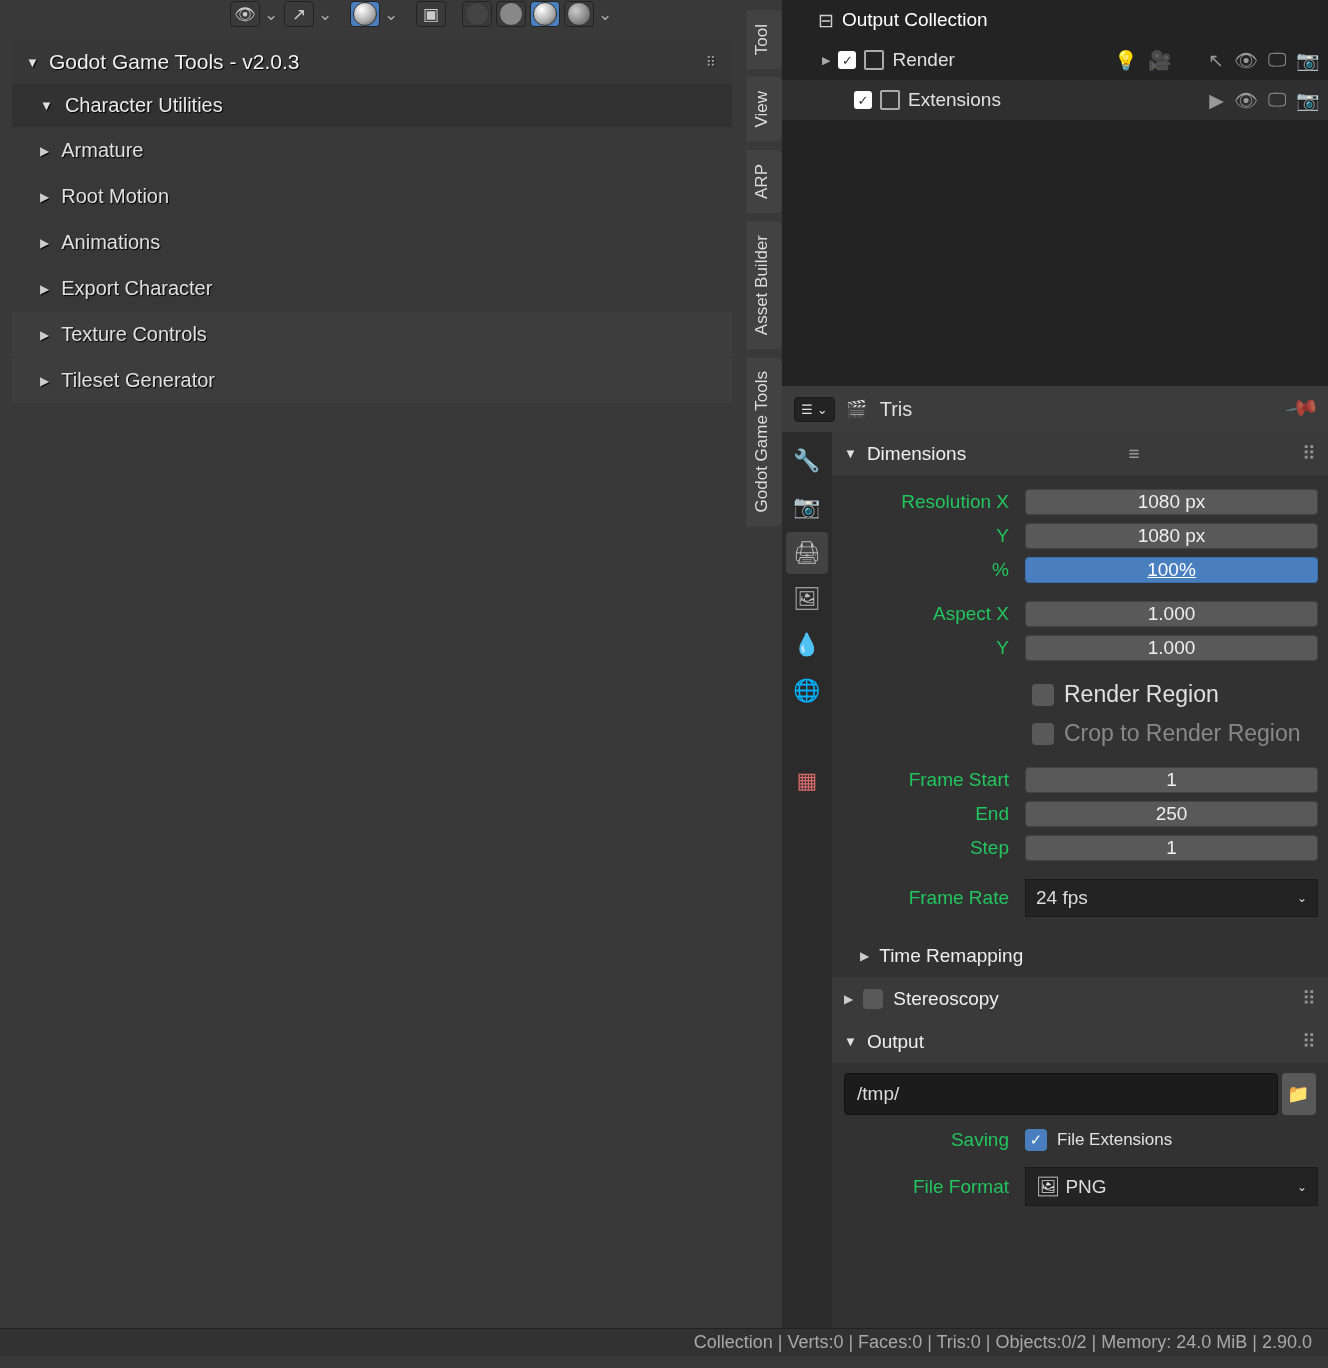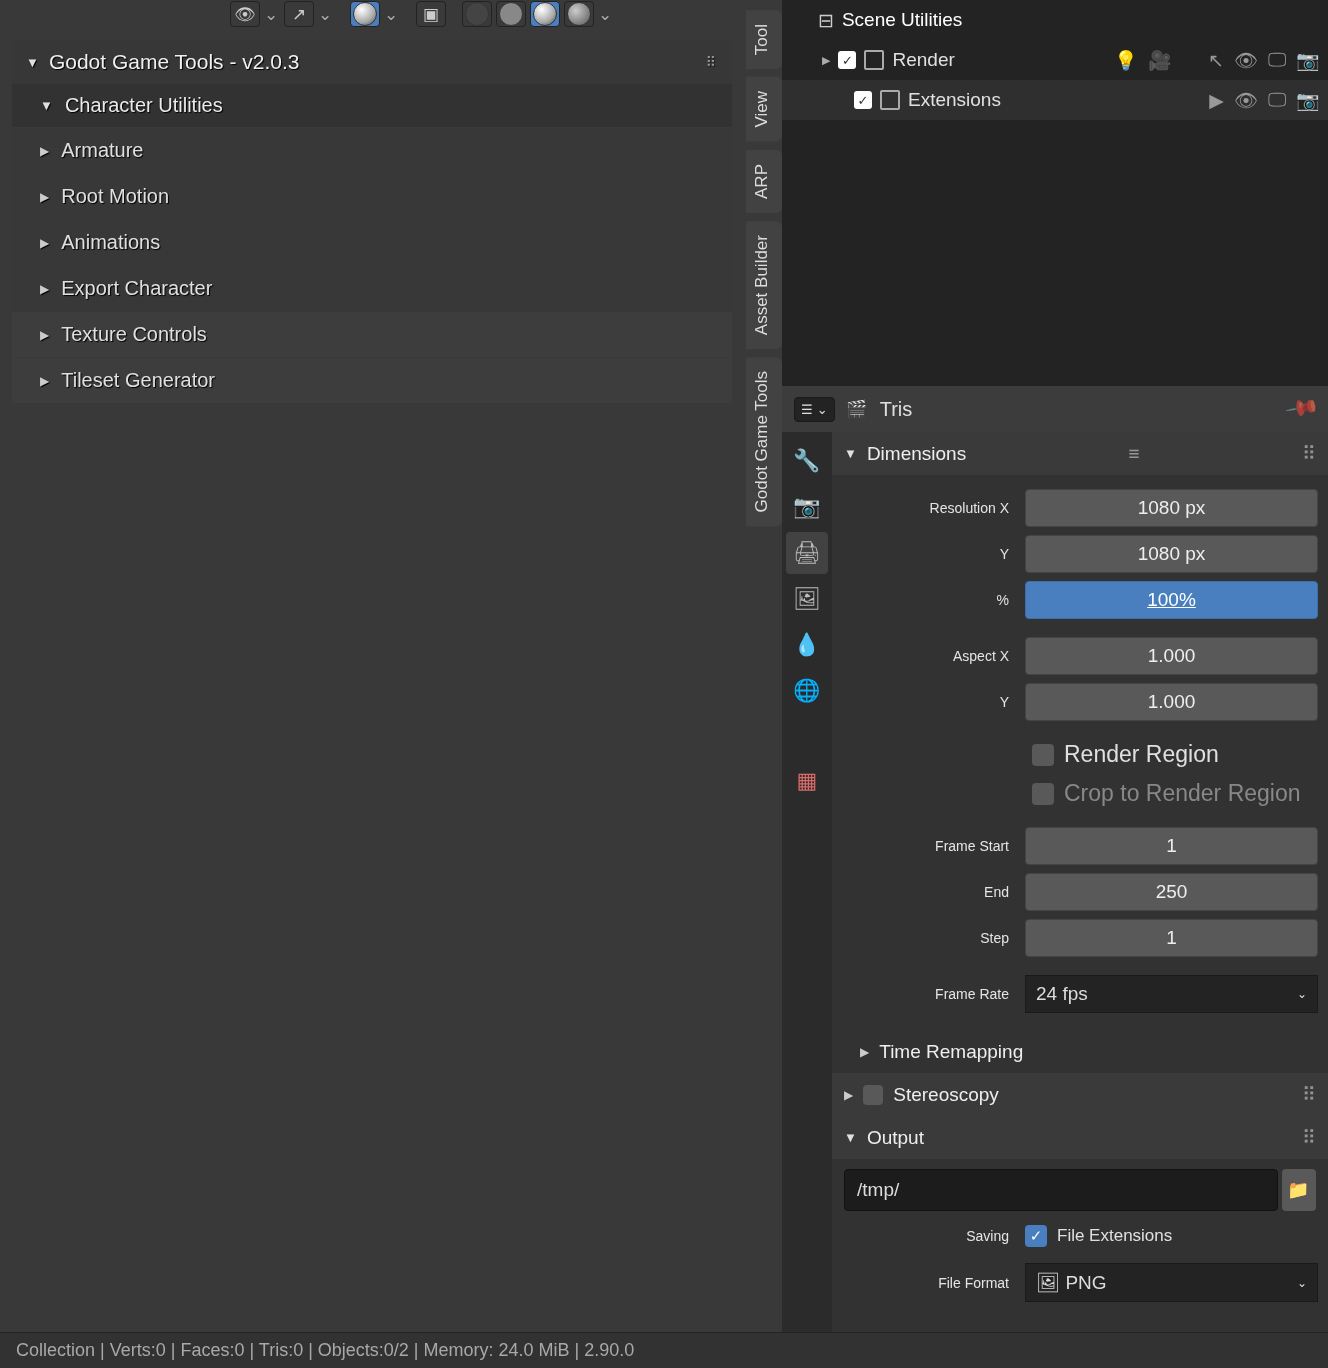--- a/index.html
+++ b/index.html
@@ -62,36 +62,36 @@
 .ptab { width: 42px; height: 42px; margin: 0 auto; display: flex; align-items: center; justify-content: center; color: #bbb; font-size: 22px; border-radius: 4px; }
 .ptab.active { background: #424242; }
 .ptab.red { color: #d96b6b; }
 .ptab.check { color: #d96b6b; }
 .props-content { flex: 1; overflow-y: auto; }
 
 .subpanel-hdr { background: #3a3a3a; padding: 10px 12px; display: flex; align-items: center; gap: 10px; color: #eee; font-size: 19px; }
 .subpanel-hdr .grip { margin-left: auto; opacity: 0.5; }
 
 .prop-row { display: flex; align-items: center; padding: 4px 10px; gap: 8px; }
-.prop-label { width: 175px; text-align: right; color: #e5e5e5; font-size: 14px; padding-right: 8px; }
-.prop-input { flex: 1; background: #595959; border-radius: 4px; padding: 7px 10px; text-align: center; color: #eee; font-size: 19px; border: 1px solid #444; }
+.prop-label { width: 175px; text-align: right; color: #22c55e; font-size: 19px; padding-right: 8px; }
+.prop-input { flex: 1; background: #595959; border-radius: 4px; padding: 1px 10px; text-align: center; color: #eee; font-size: 19px; border: 1px solid #444; }
 .prop-input.blue { background: #4a7fbf; color: #fff; border-color: #3a6faf; text-decoration: underline; }
 .prop-select { flex: 1; background: #232323; border-radius: 0; padding: 7px 10px; color: #ddd; font-size: 19px; display: flex; align-items: center; border: 1px solid #1a1a1a; }
 .prop-select .chev { margin-left: auto; font-size: 12px; }
 .prop-check { display: flex; align-items: center; gap: 10px; padding: 6px 10px 6px 200px; font-size: 23px; color: #e0e0e0; }
 .prop-check.disabled { color: #888; }
 .cb { width: 22px; height: 22px; background: #595959; border-radius: 4px; display: flex; align-items: center; justify-content: center; color: #fff; font-size: 15px; }
 .cb.checked { background: #4a7fbf; }
 
 .output-path { display: flex; padding: 10px 12px; gap: 4px; }
 .output-path input { flex: 1; background: #1c1c1c; border: 1px solid #111; border-radius: 4px; padding: 9px 12px; color: #ddd; font-size: 19px; }
 .folder-btn { width: 34px; background: #595959; border-radius: 4px; display: flex; align-items: center; justify-content: center; color: #ddd; font-size: 18px; }
 
 
-.status-bar { position: absolute; bottom: 0; left: 0; right: 0; height: 36px; background: #323232; display: flex; align-items: center; padding: 0 16px; color: #a8a8a8; font-size: 18px; border-top: 1px solid #222; }
+.status-bar { position: absolute; bottom: 12px; left: 0; right: 0; height: 28px; background: #323232; display: flex; align-items: center; justify-content: flex-end; padding: 0 16px; color: #a8a8a8; font-size: 18px; border-top: 1px solid #222; }
 </style>
 </head>
 <body>
 
 <div class="main-layout">
   <div class="left-area">
     <div class="grid-bg">
       <svg viewBox="0 0 782 1340">
         <g stroke="#4c4c4c" stroke-width="1.2">
           <line x1="-200" y1="340" x2="900" y2="680"></line>
@@ -202,21 +202,21 @@
       <div class="vtab">Asset Builder</div>
       <div class="vtab">Godot Game Tools</div>
     </div>
   </div>
 
   <div class="right-area">
     <div class="outliner">
       <div class="outl-row hdr">
         <span style="width:20px"></span>
         <span style="color:#ccc">⊟</span>
-        <span>Scene Utilities</span>
+        <span>Output Collection</span>
       </div>
       <div class="outl-row">
         <span class="outl-indent"></span>
         <span class="outl-tri">▶</span>
         <span class="outl-cb">✓</span>
         <span class="outl-icon box"></span>
         <span>Render</span>
         <div class="outl-right">
           <span class="outl-ric orange">💡</span>
           <span class="outl-ric orange">🎥</span>

